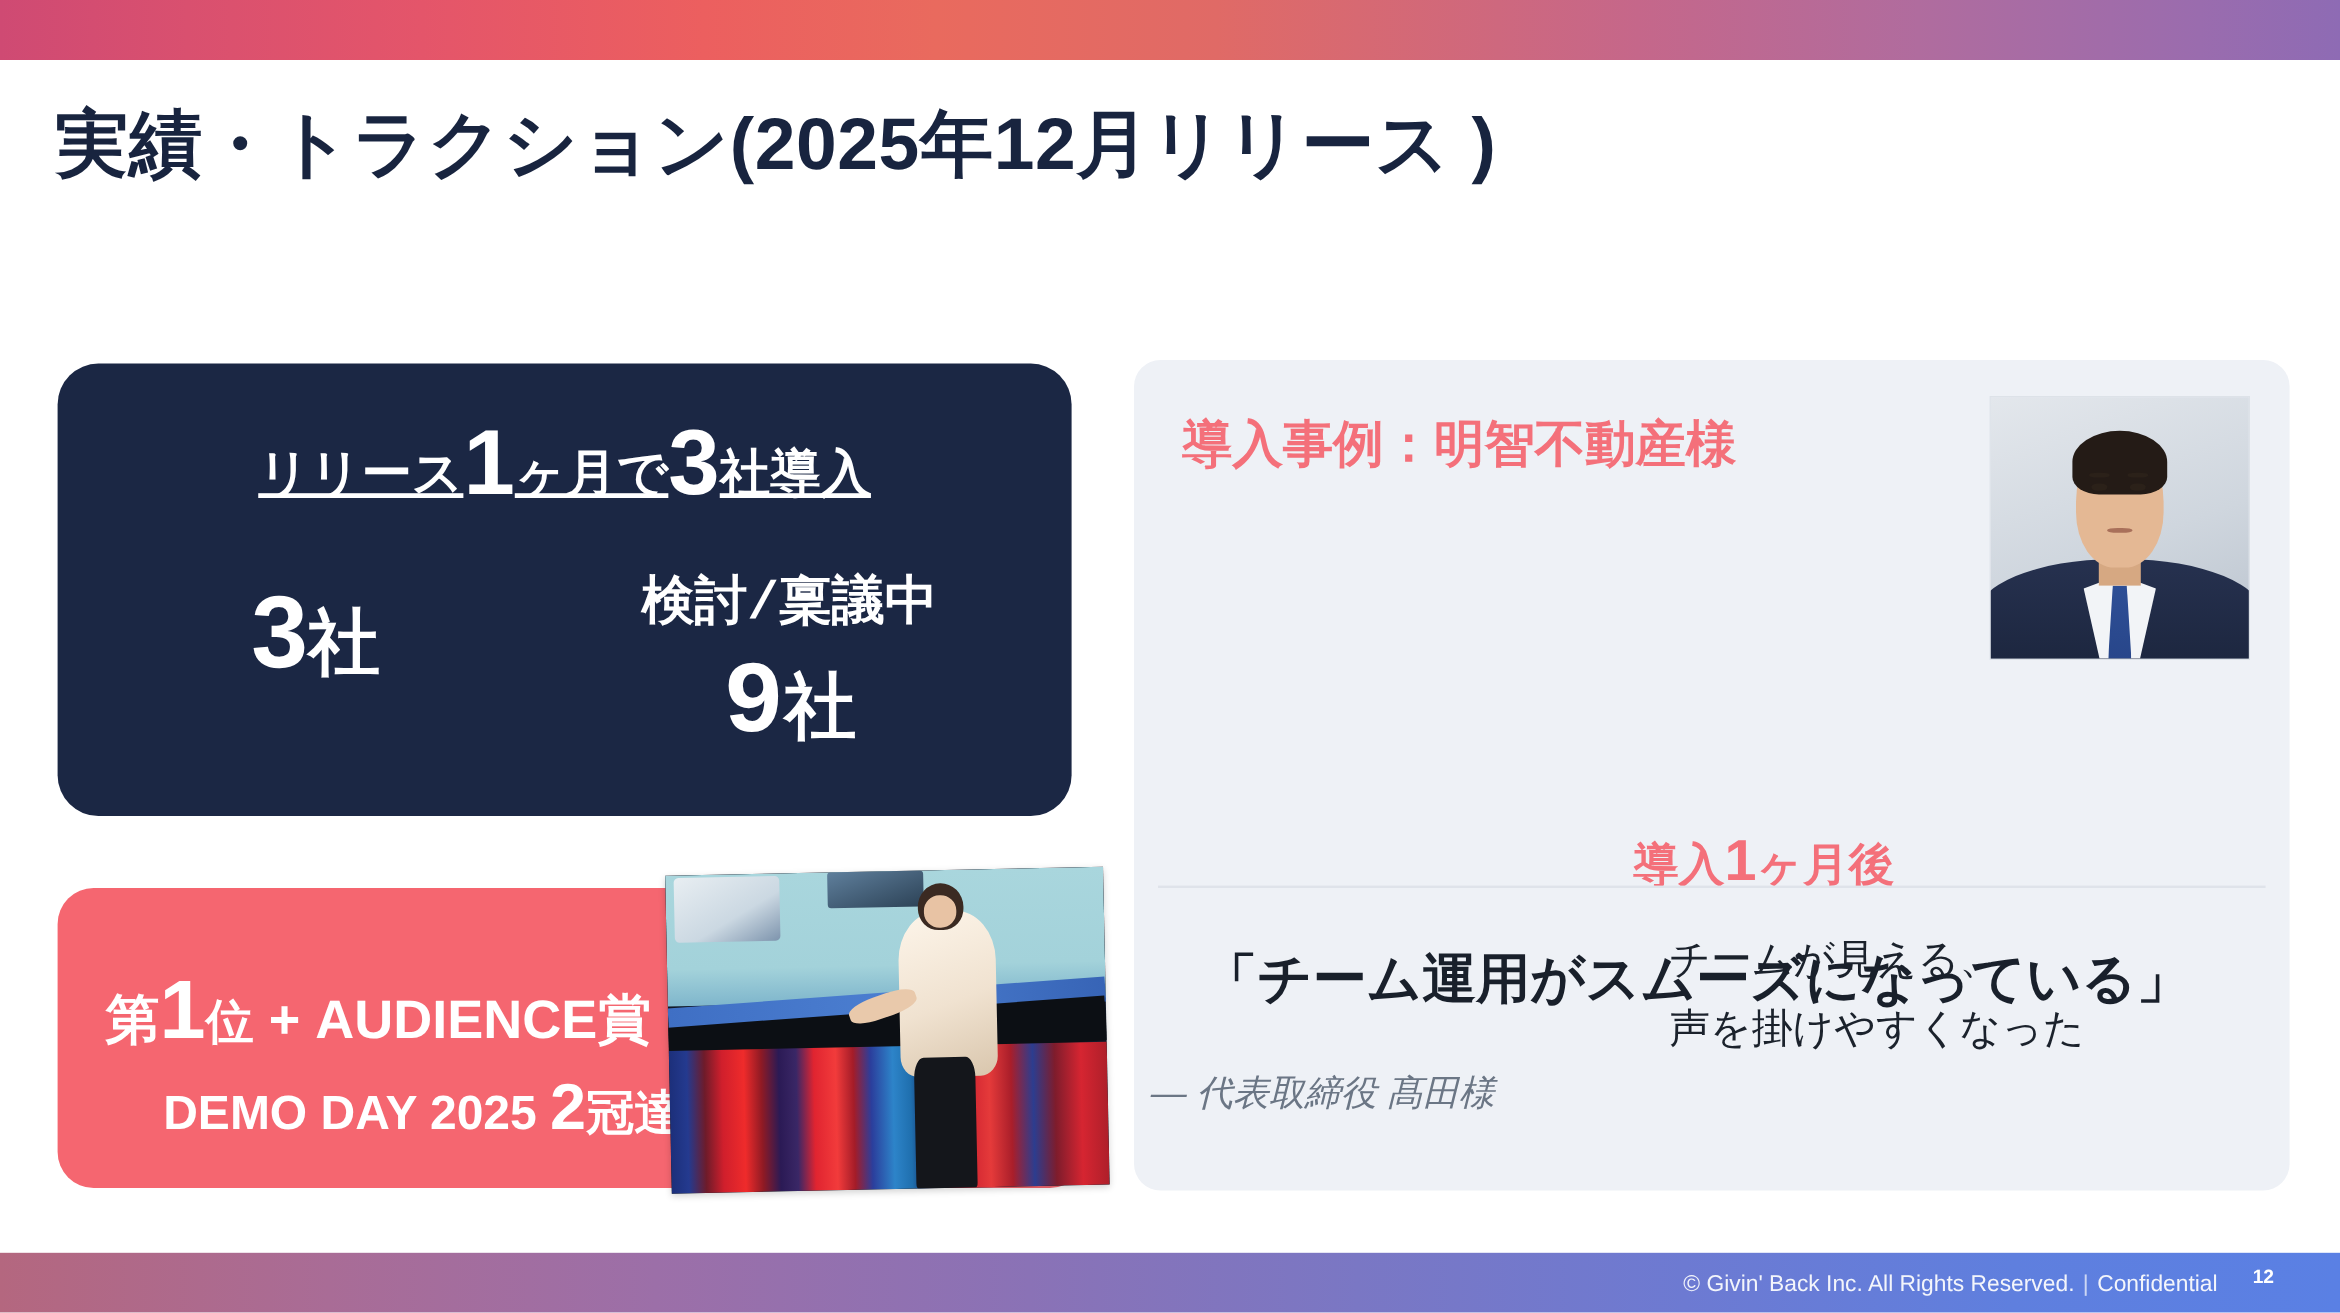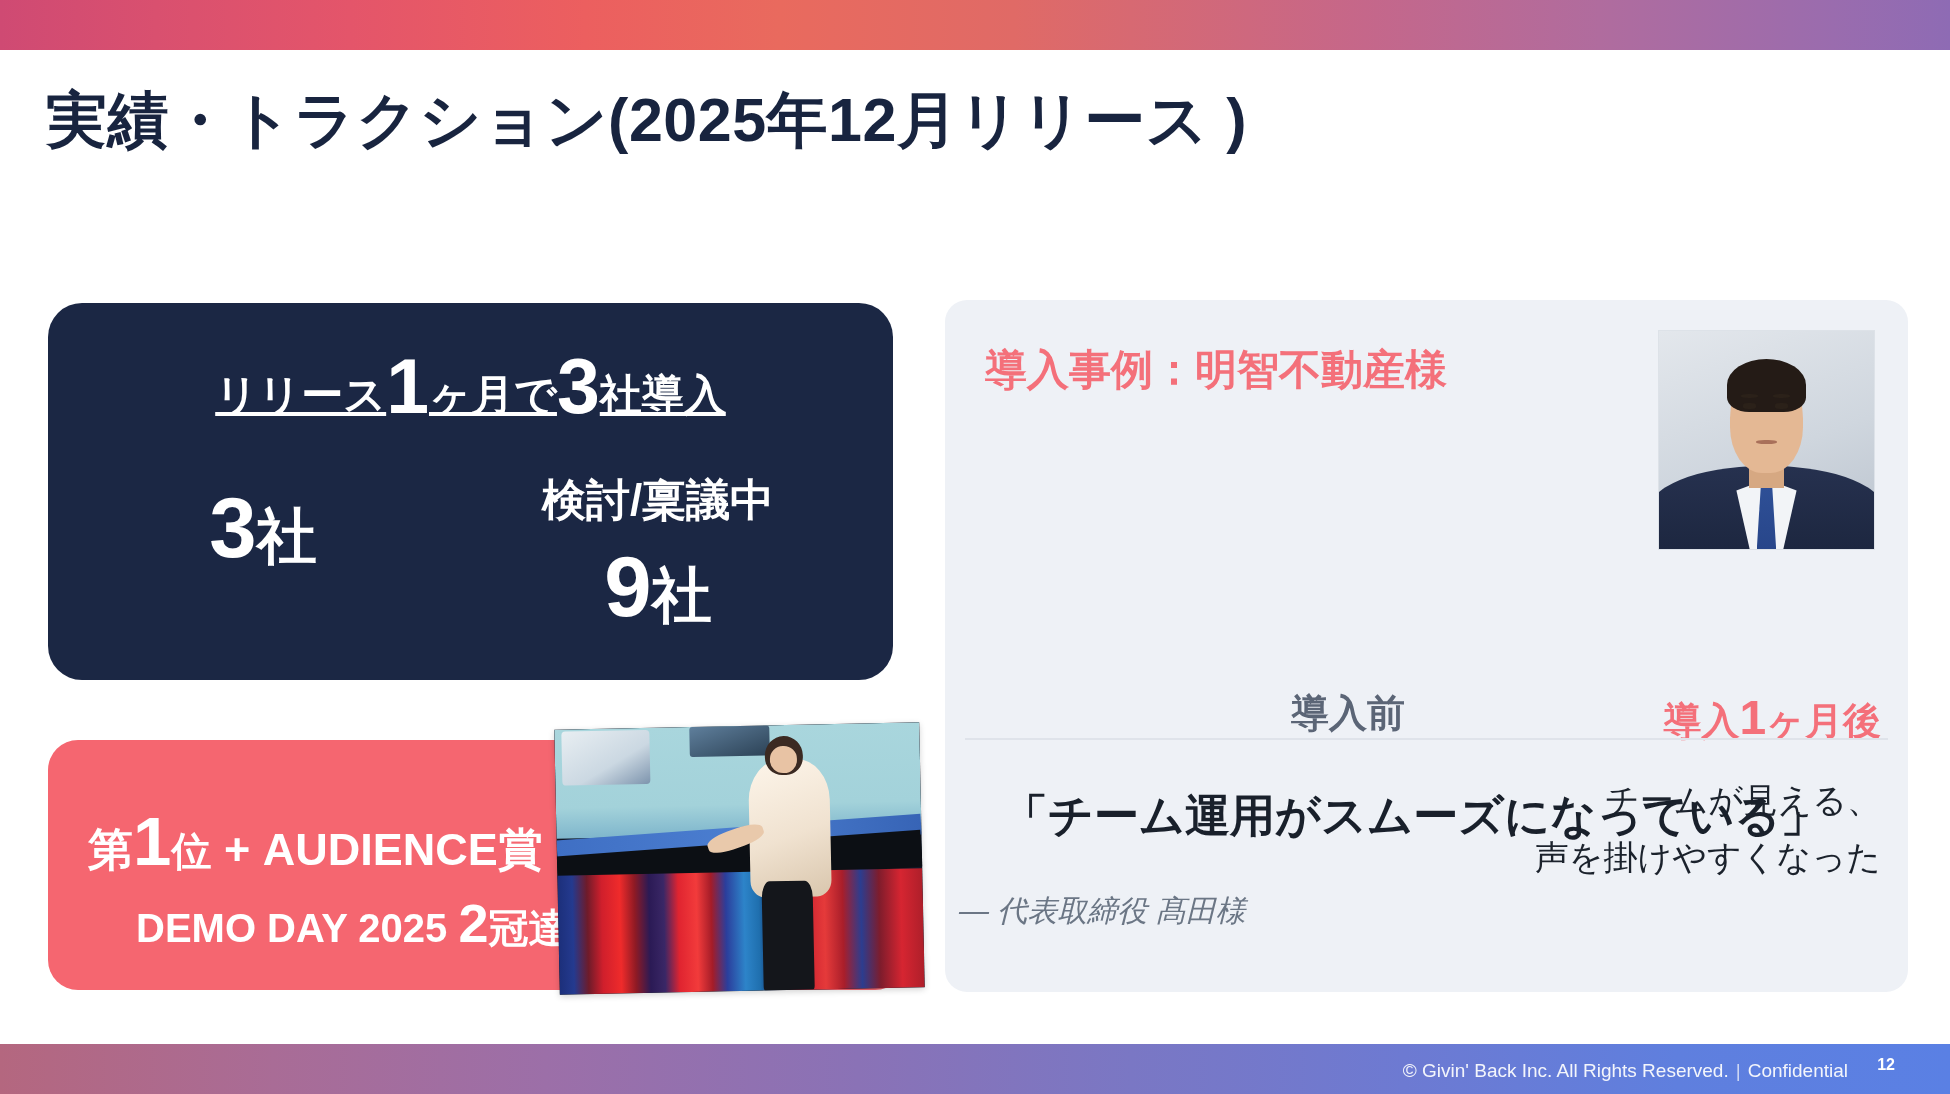--- a/index.html
+++ b/index.html
@@ -78,21 +78,21 @@
     font-size: 42px;
     text-decoration: underline;
   }
   .stat-col {
     position: absolute;
     top: 168px;
     width: 420px;
     text-align: center;
   }
   #stat-col-left { left: 5px; }
-  #stat-col-right { left: 400px; }
+  #stat-col-right { left: 400px; font-family: Liberation Mono, monospace; }
   .stat-label {
     font-size: 44px;
     font-weight: bold;
     white-space: nowrap;
   }
   .stat-value {
     margin-top: 14px;
     font-weight: bold;
     line-height: 1;
     white-space: nowrap;
@@ -207,21 +207,20 @@
 
   
   #case-panel {
     position: absolute;
     left: 945px;
     top: 300px;
     width: 963px;
     height: 692px;
     background: #eef1f6;
     border-radius: 22px;
-    text-align: right;
   }
   #case-title {
     position: absolute;
     left: 40px;
     top: 42px;
     font-size: 42px;
     font-weight: bold;
     color: #f4707a;
     white-space: nowrap;
   }
@@ -427,21 +426,20 @@
       <div class="cp-head"></div>
       <div class="cp-hair"></div>
       <div class="cp-brow l"></div>
       <div class="cp-brow r"></div>
       <div class="cp-eye l"></div>
       <div class="cp-eye r"></div>
       <div class="cp-mouth"></div>
     </div>
 
     <div class="ba-col" id="before-col">
-      <div class="ba-heading" id="before-heading">導入前</div>
     </div>
 
     <div class="ba-col" id="after-col">
       <div class="ba-heading" id="after-heading"><span>導入</span><span class="big">1</span><span>ヶ月後</span></div>
       <div class="ba-body">チームが見える、
 声を掛けやすくなった</div>
     </div>
 
     <div id="case-divider"></div>
 

